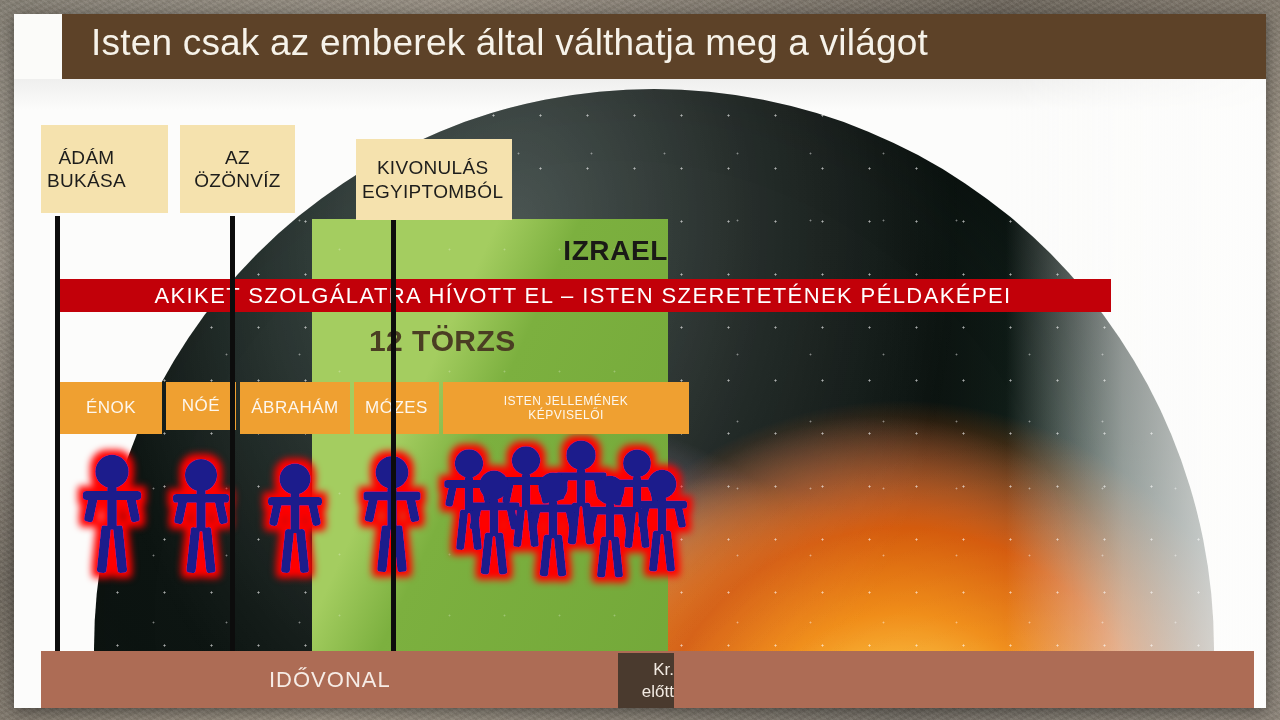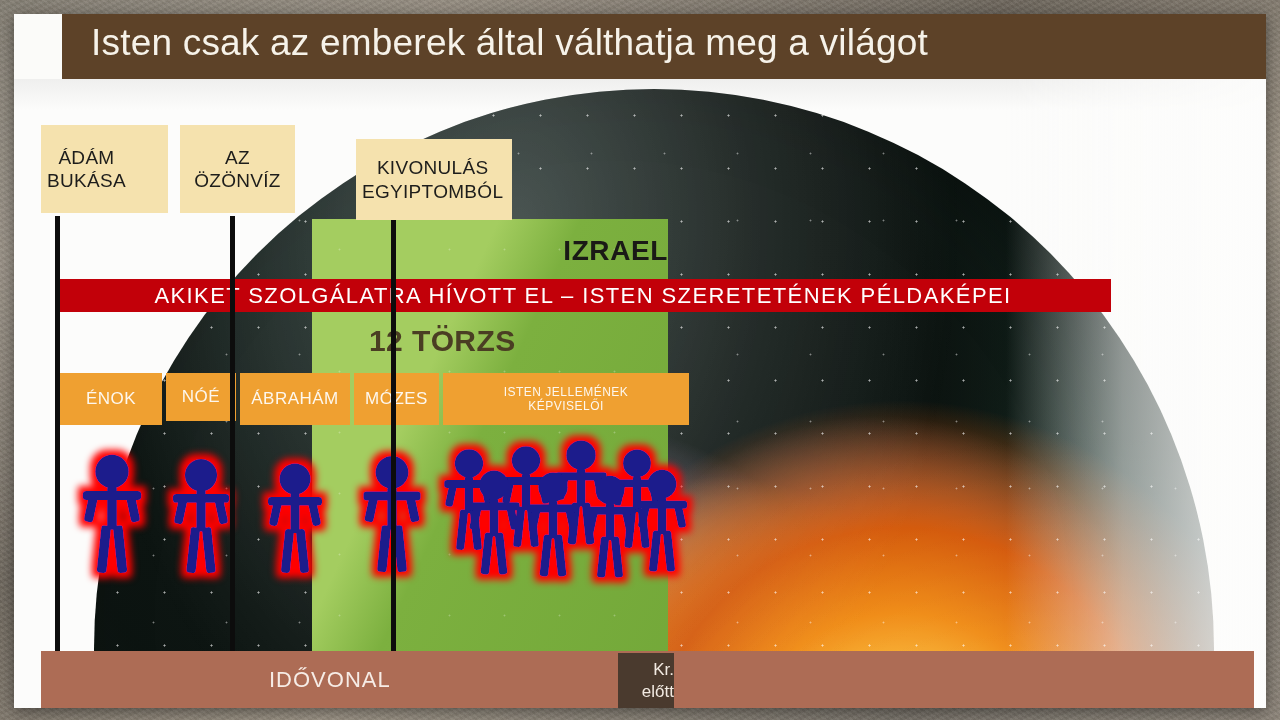--- a/index.html
+++ b/index.html
@@ -235,21 +235,21 @@
     z-index: 20;
     font-size: 30px;
     font-weight: 700;
     color: #4a3e23;
     letter-spacing: 0.4px;
   }
 
   
   .person-box {
     position: absolute;
-    top: 294px;
+    top: 303px;
     background: #efa031;
     z-index: 28;
     display: flex;
     align-items: center;
     justify-content: center;
     text-align: center;
     color: #fdf7ee;
     font-size: 17px;
     line-height: 1.2;
     letter-spacing: 0.5px;

